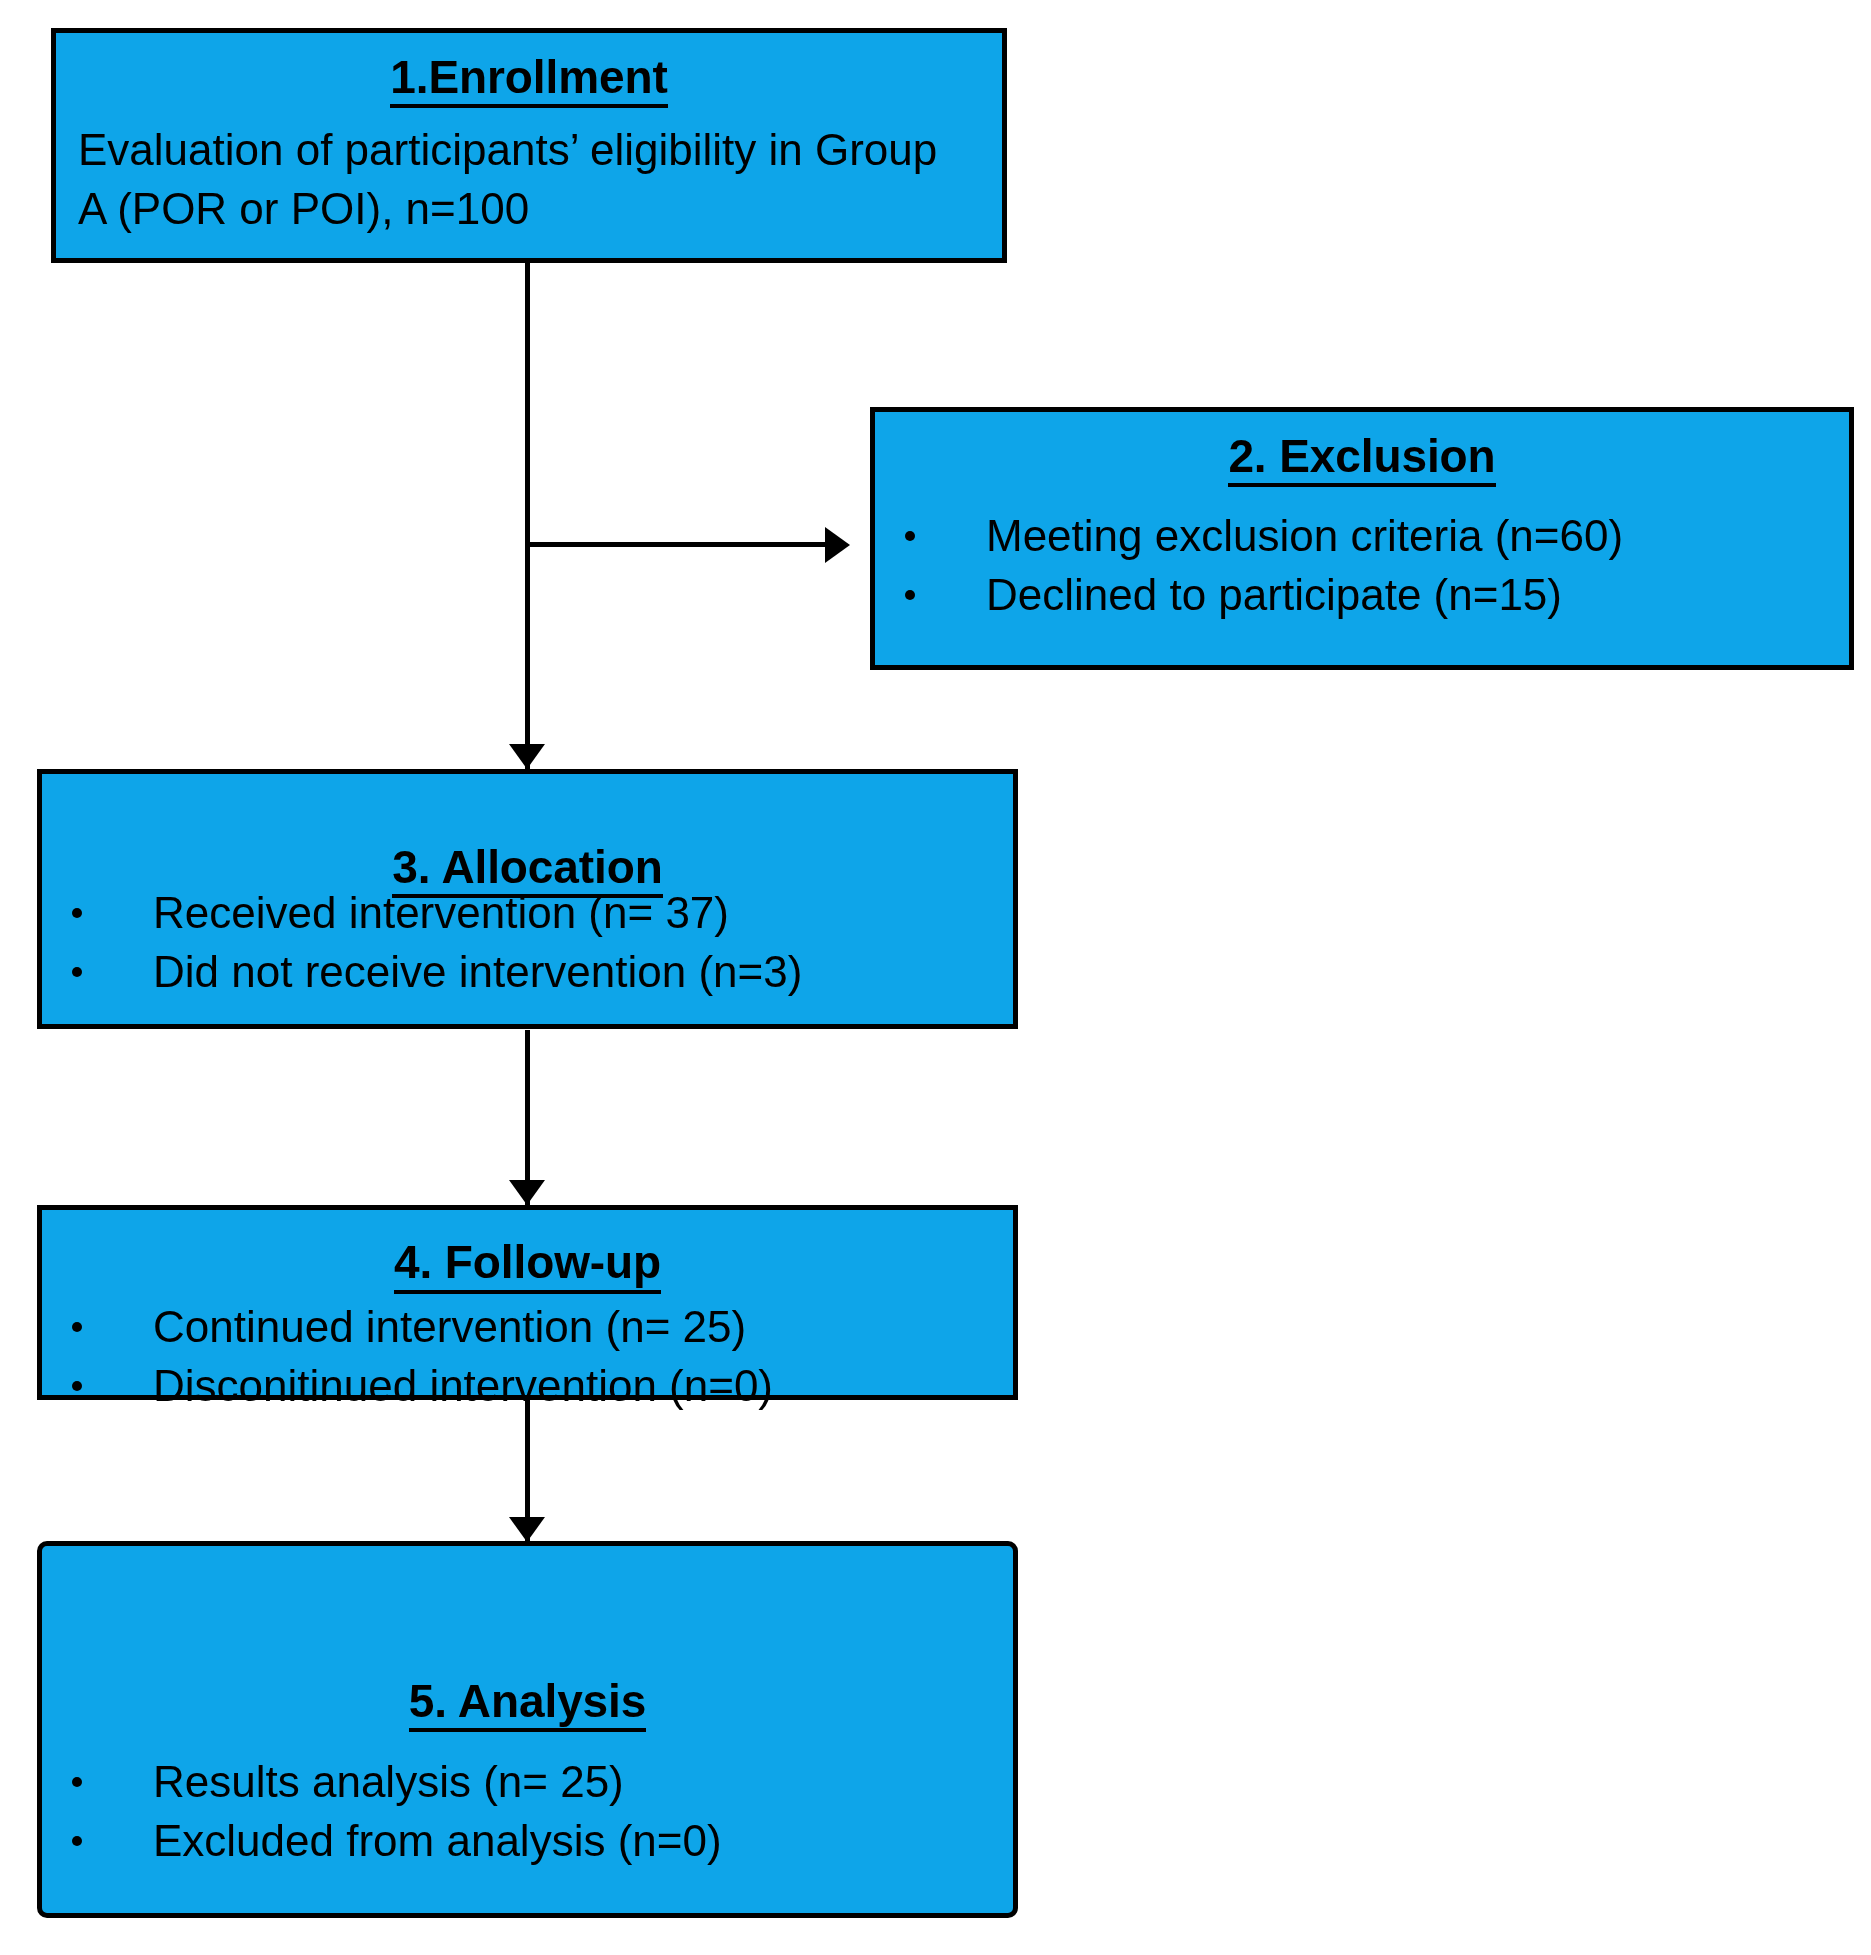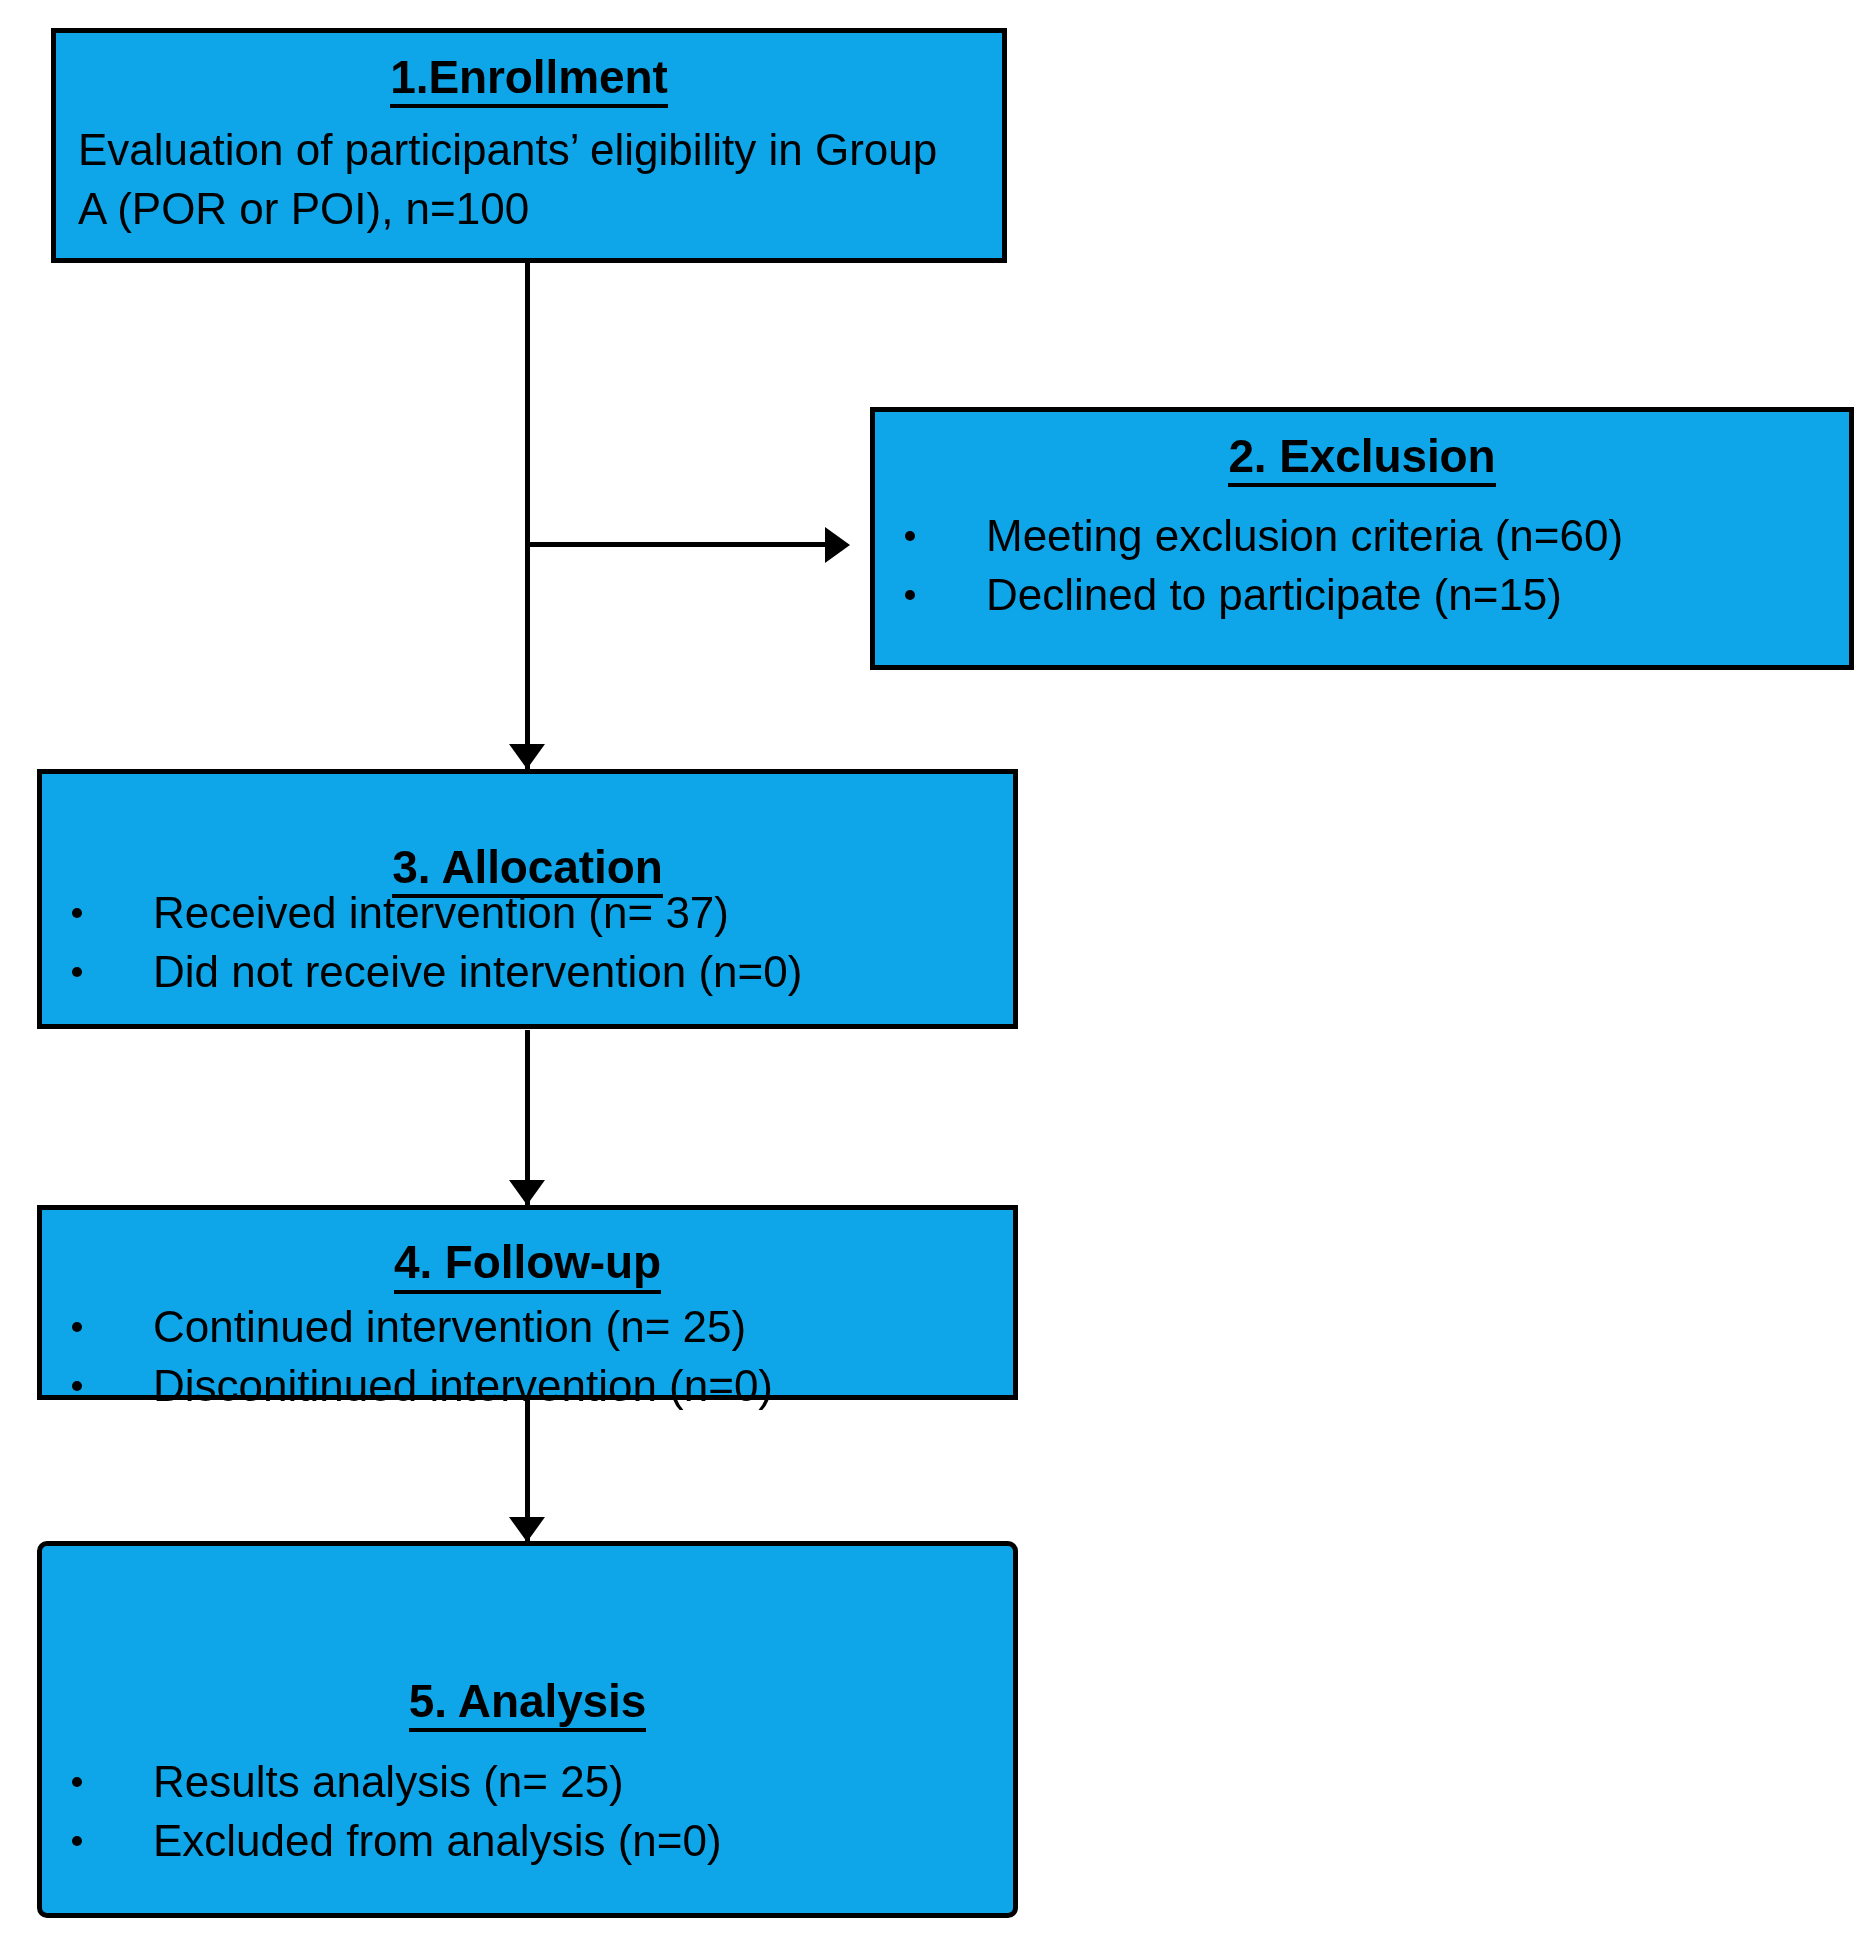--- a/index.html
+++ b/index.html
@@ -146,21 +146,21 @@
       <div class="node-title" style="position:absolute; left:0; top:35px;margin-top:35px;">
         <span class="ul">3. Allocation</span>
       </div>
       <ul class="bullet-list" style="position:absolute; left:0; top:106px; width:100%;">
         <li class="bullet-item">
           <span class="dot"></span>
           <span>Received intervention (n= 37)</span>
         </li>
         <li class="bullet-item">
           <span class="dot"></span>
-          <span>Did not receive intervention (n=0)</span>
+          <span>Did not receive intervention (n=3)</span>
         </li>
       </ul>
     </div>
   </div>
 
   <div class="node-box" style="left:37px; top:1205px; width:981px; height:195px;">
     <div class="node-inner">
       <div class="node-title" style="position:absolute; left:0; top:13.2px;margin-top:16px;">
         <span class="ul">4. Follow-up</span>
       </div>

